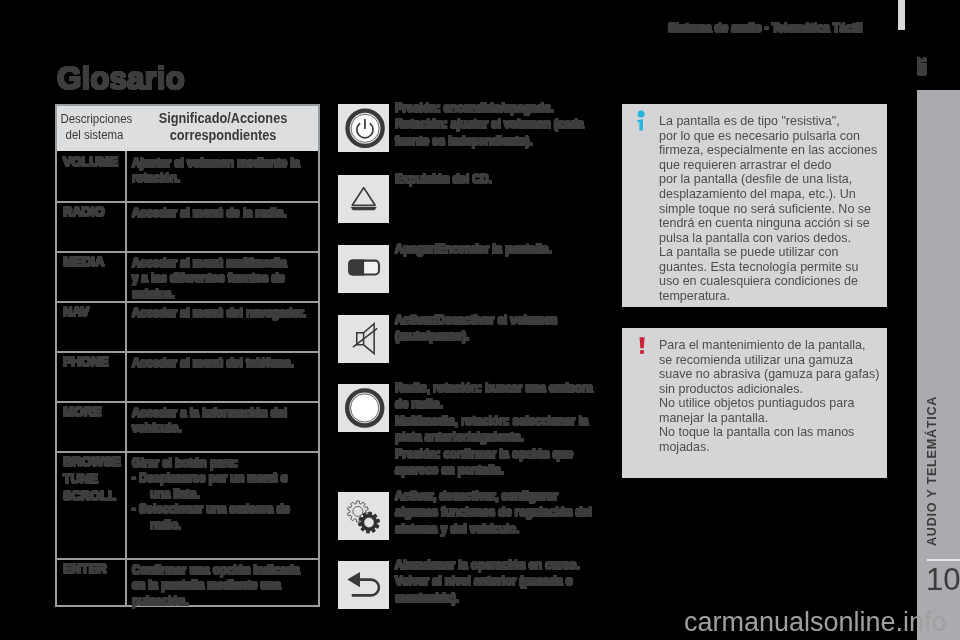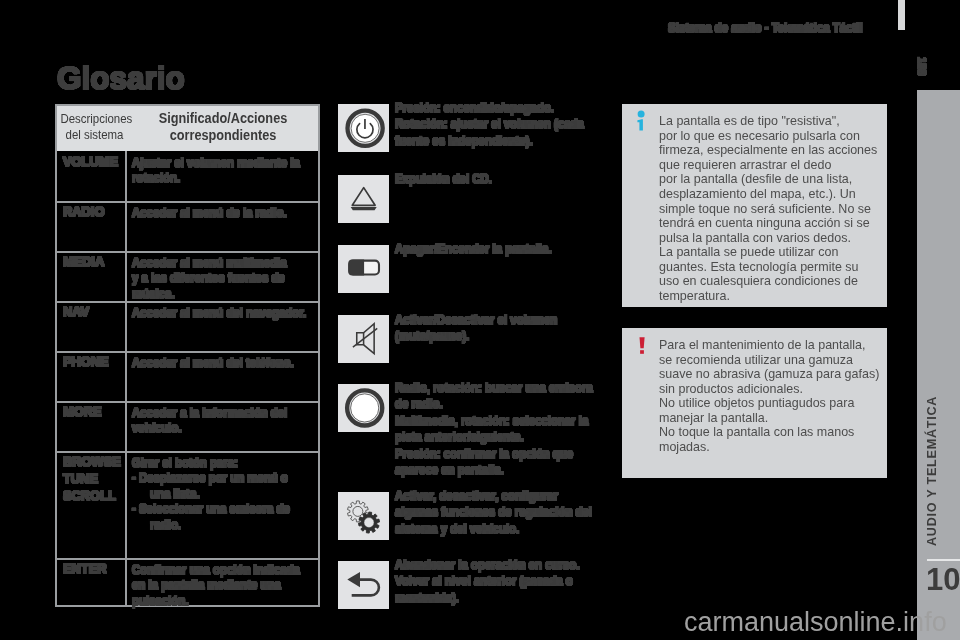--- a/index.html
+++ b/index.html
@@ -28,21 +28,21 @@
   
   .panel{position:absolute;left:622px;background:#d3d5d7;}
   .ptxt{position:absolute;left:658.5px;font-size:13.4px;color:#4d4d4d;line-height:14.56px;white-space:pre-line;
         transform:scaleX(0.934);transform-origin:left top;}
 
   
   .sbar{position:absolute;left:917px;top:90px;width:43px;height:550px;background:#a9abae;}
   .sbar-label{position:absolute;left:925px;top:546px;font-size:12.6px;font-weight:bold;color:#3c3c3c;
       letter-spacing:0.75px;white-space:nowrap;transform:rotate(-90deg);transform-origin:left top;}
   .sbar-sep{position:absolute;left:926.5px;top:558.5px;width:34px;height:2.2px;background:#e6e7e8;}
-  .sbar-num{position:absolute;left:926px;top:562px;font-size:31px;font-weight:bold;color:#3c3c3c;letter-spacing:0px;}
+  .sbar-num{position:absolute;left:926px;top:562px;font-size:31px;font-weight:normal;color:#3c3c3c;letter-spacing:0px;}
 
   .wmark{position:absolute;left:0;top:0;width:960px;height:640px;}
   .wmark span{position:absolute;left:684px;top:607px;font-size:27px;color:#a0a0a0;}
 
   
   svg.deg{position:absolute;overflow:visible;}
   svg.deg text{font-family:"Liberation Sans",sans-serif;font-weight:bold;fill:#3d3d3d;
       filter:url(#degrade);}
 </style>
 </head>

